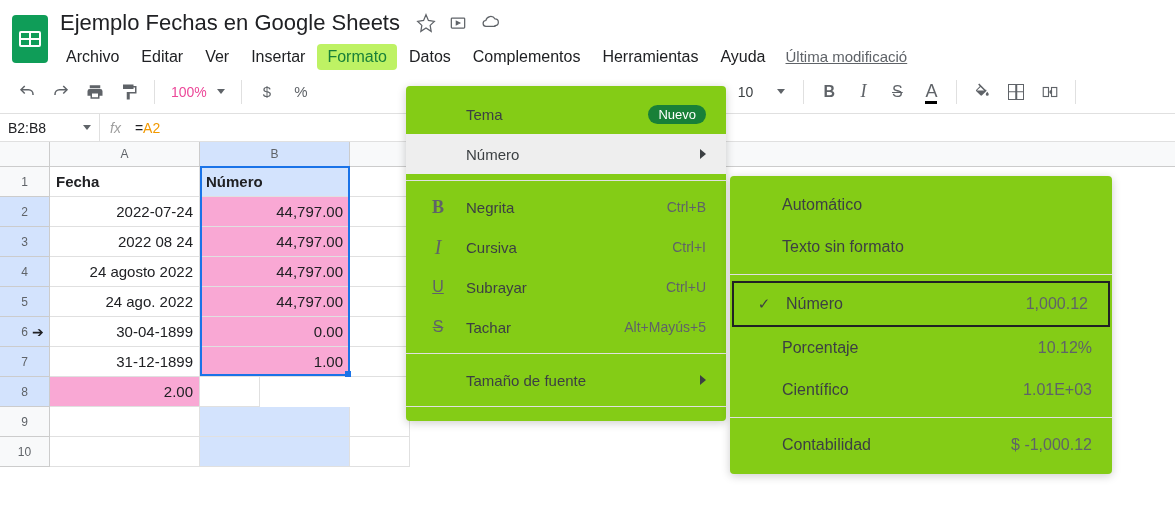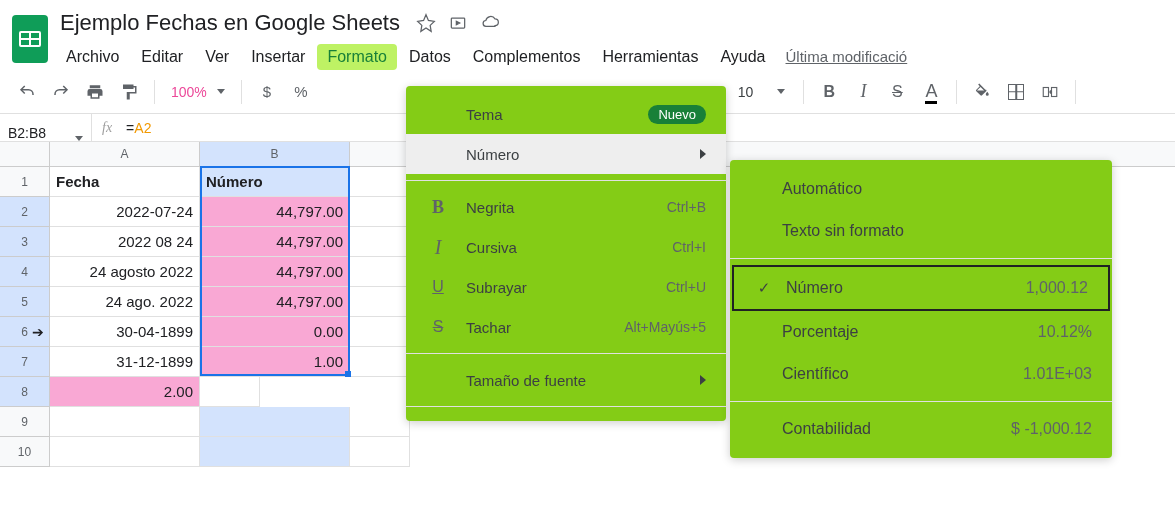--- a/index.html
+++ b/index.html
@@ -34,22 +34,22 @@
 .strike-s { text-decoration: line-through; font-size: 16px; }
 .text-a { font-size: 18px; font-weight: 500; position: relative; }
 .text-a::after { content: ""; position: absolute; bottom: -2px; left: 0; right: 0; height: 3px; background: #000; }
 .borders-icon { width: 16px; height: 16px; border: 1.5px solid #5f6368; position: relative; }
 .borders-icon::before, .borders-icon::after { content: ""; position: absolute; background: #5f6368; }
 .borders-icon::before { left: 50%; top: 0; bottom: 0; width: 1.5px; transform: translateX(-50%); }
 .borders-icon::after { top: 50%; left: 0; right: 0; height: 1.5px; transform: translateY(-50%); }
 
 
 .namebar { display: flex; align-items: center; border-bottom: 1px solid #e0e0e0; height: 28px; font-size: 14px; }
-.namebox { width: 92px; padding: 0 8px; display: flex; align-items: flex-end; justify-content: space-between; border-right: 1px solid #e0e0e0; height: 100%; }
-.fx { font-style: italic; color: #9e9e9e; padding: 0 10px; font-family: Liberation Serif, serif; }
+.namebox { width: 100px; padding: 0 8px; display: flex; align-items: center; justify-content: space-between; border-right: 1px solid #e0e0e0; height: 100%; }
+.fx { font-style: italic; color: #9e9e9e; padding: 0 10px; font-family: Liberation Sans, sans-serif; }
 .formula { padding: 0 4px; font-family: Consolas, monospace; font-size: 14px; }
 .formula .eq { color: #202124; }
 .formula .ref { color: #f29900; }
 
 
 .grid { position: relative; }
 .col-headers { display: flex; border-bottom: 1px solid #ccc; background: #f8f9fa; }
 .rowhdr-spacer { width: 50px; border-right: 1px solid #ccc; height: 24px; }
 .colhdr { border-right: 1px solid #ccc; height: 24px; display: flex; align-items: center; justify-content: center; font-size: 12px; color: #5f6368; }
 .colA { width: 150px; }
@@ -75,21 +75,21 @@
 .dd-label { flex: 1; }
 .dd-shortcut { color: #5f6368; font-size: 14px; }
 .dd-badge { background: #188038; color: #fff; font-size: 13px; padding: 2px 10px; border-radius: 10px; font-weight: 500; }
 .dd-arrow-right { width: 0; height: 0; border-top: 5px solid transparent; border-bottom: 5px solid transparent; border-left: 6px solid #3c4043; }
 .dd-sep { height: 1px; background: #e0e0e0; margin: 6px 0; }
 .bold-icon { font-weight: bold; font-family: serif; font-size: 18px; }
 .italic-icon { font-style: italic; font-family: serif; font-size: 20px; }
 .underline-icon { text-decoration: underline; font-size: 16px; }
 .strike-icon { text-decoration: line-through; font-size: 16px; }
 
-.dd-number { left: 730px; top: 160px; width: 382px; }
+.dd-number { left: 730px; top: 176px; width: 382px; }
 .dd-num-item { display: flex; align-items: center; padding: 12px 20px; cursor: pointer; gap: 12px; }
 .dd-num-item.selected-box { border: 2px solid #202124; margin: 0 2px; }
 .dd-check { width: 20px; display: flex; align-items: center; justify-content: center; }
 .dd-num-label { flex: 1; font-size: 16px; }
 .dd-num-ex { color: #5f6368; font-size: 16px; }
 </style>
 </head>
 <body>
 
 <div class="titlebar">

